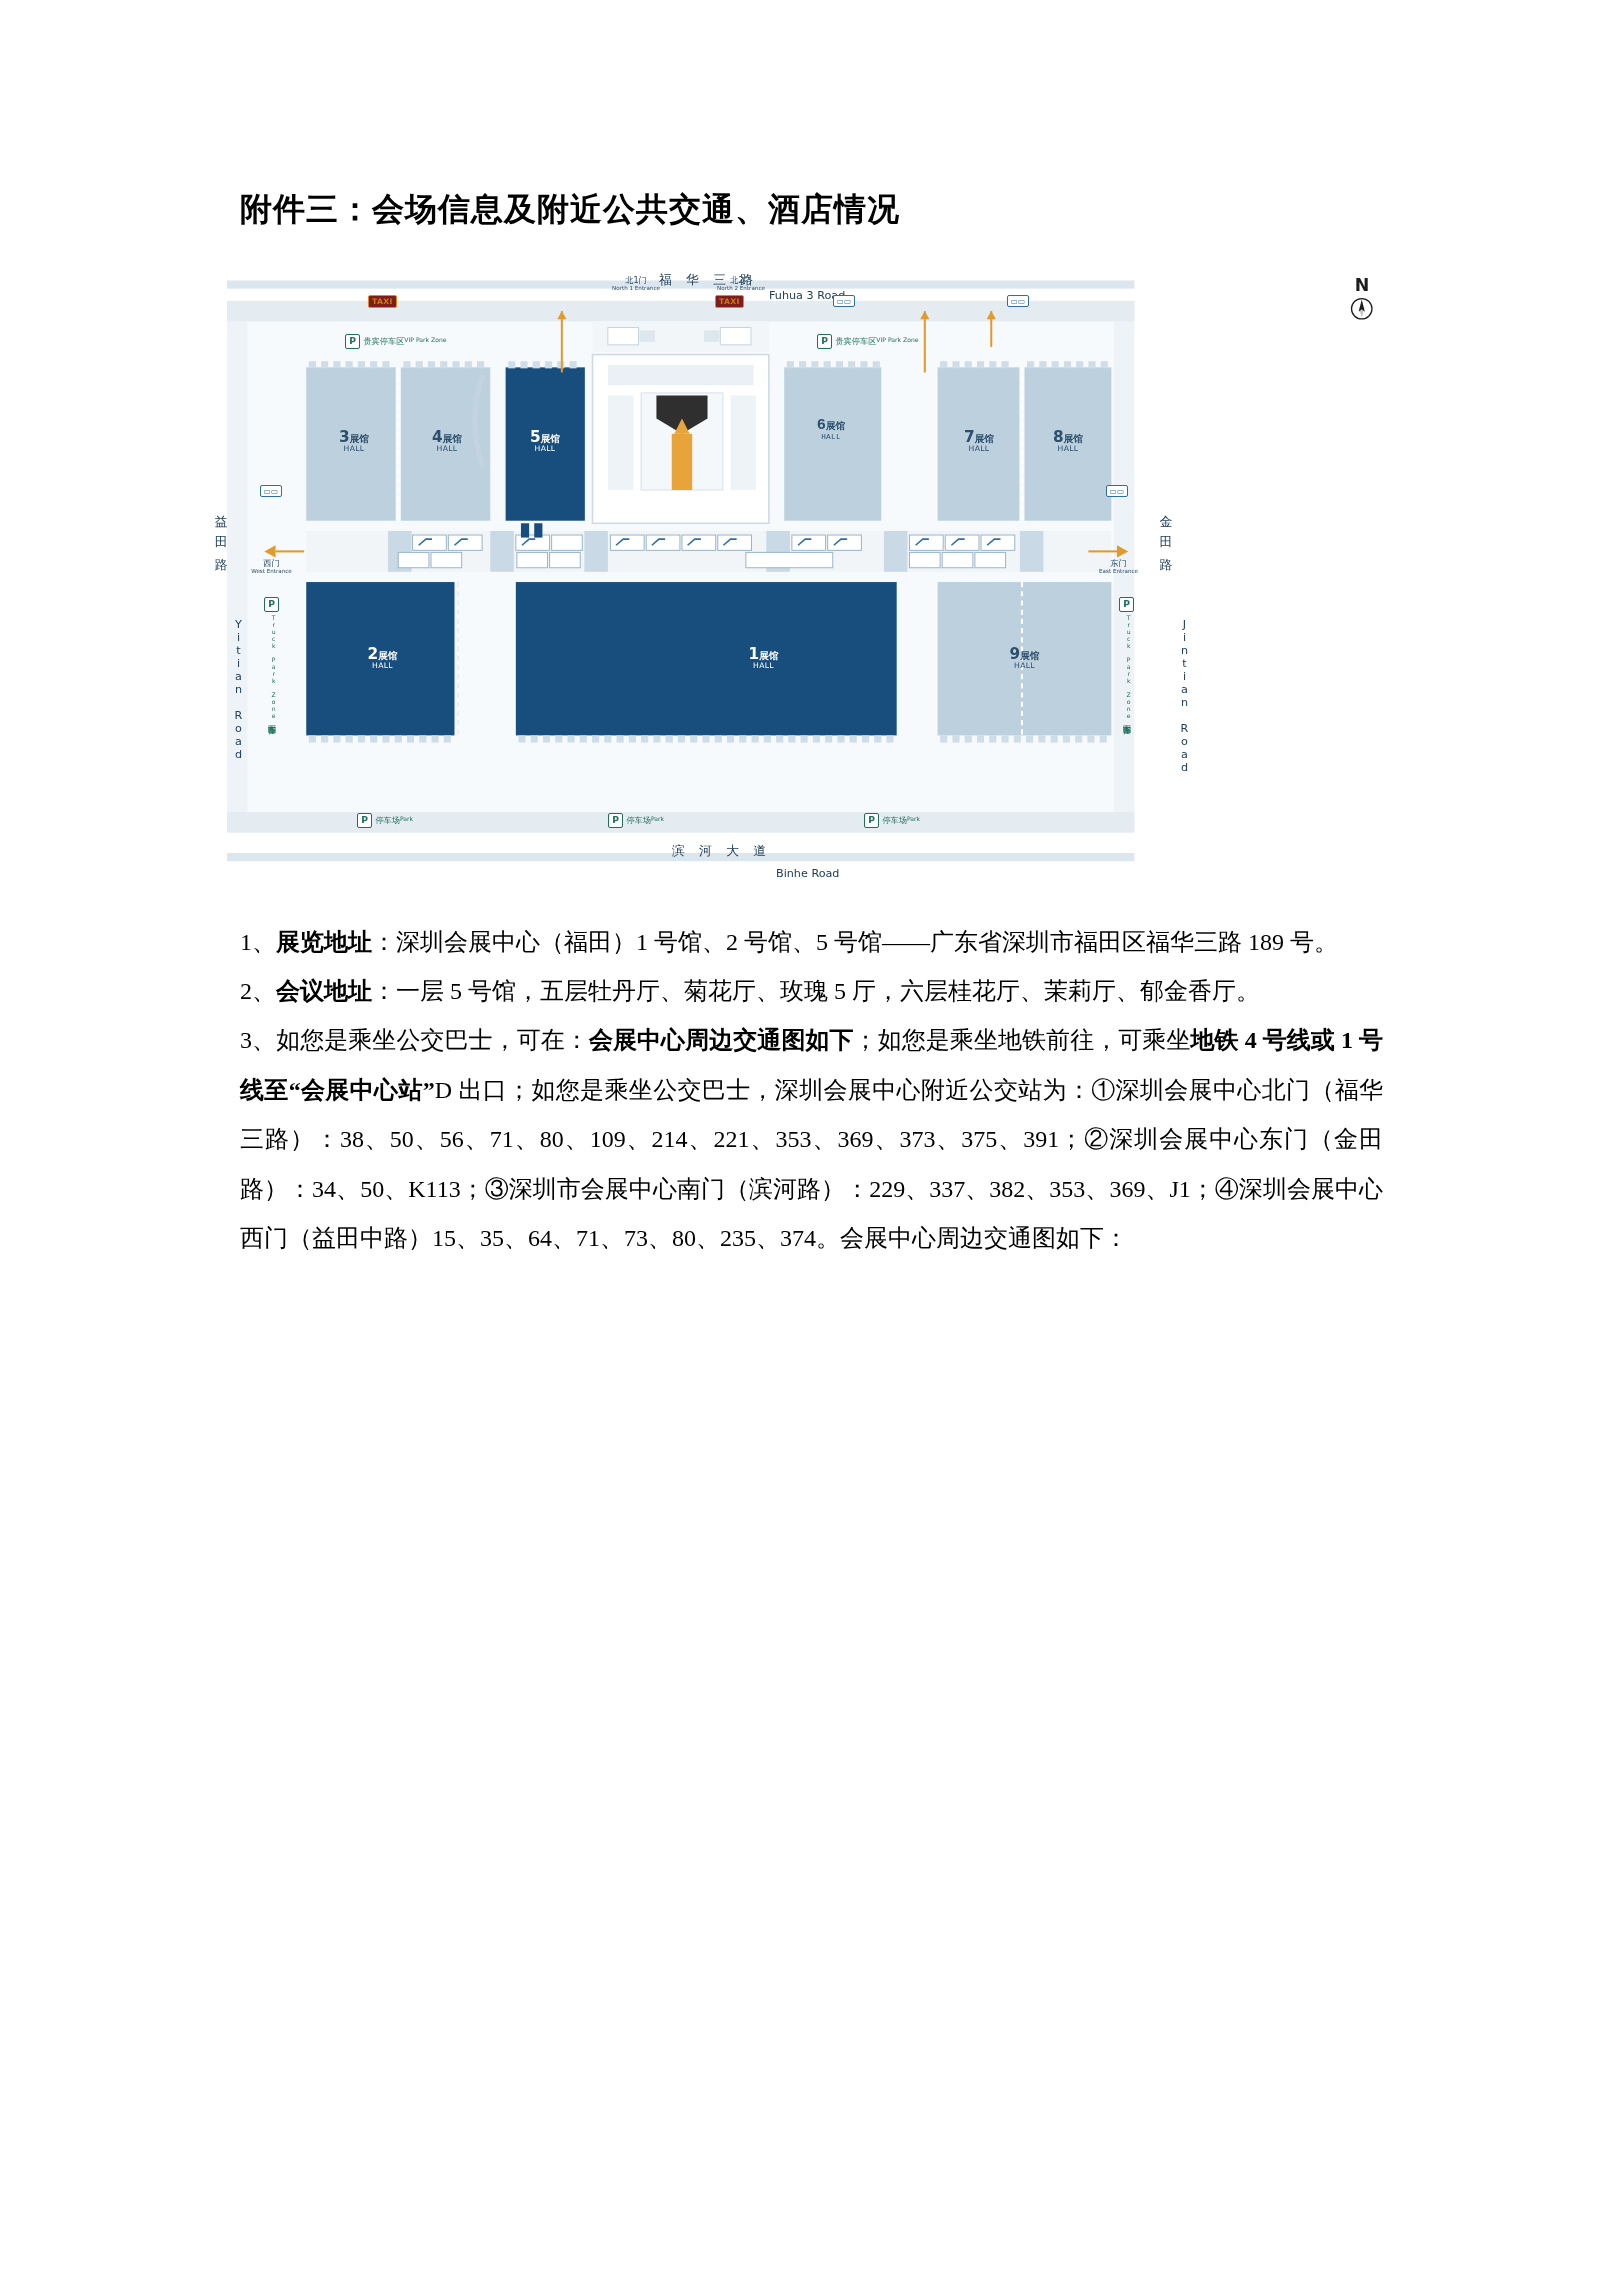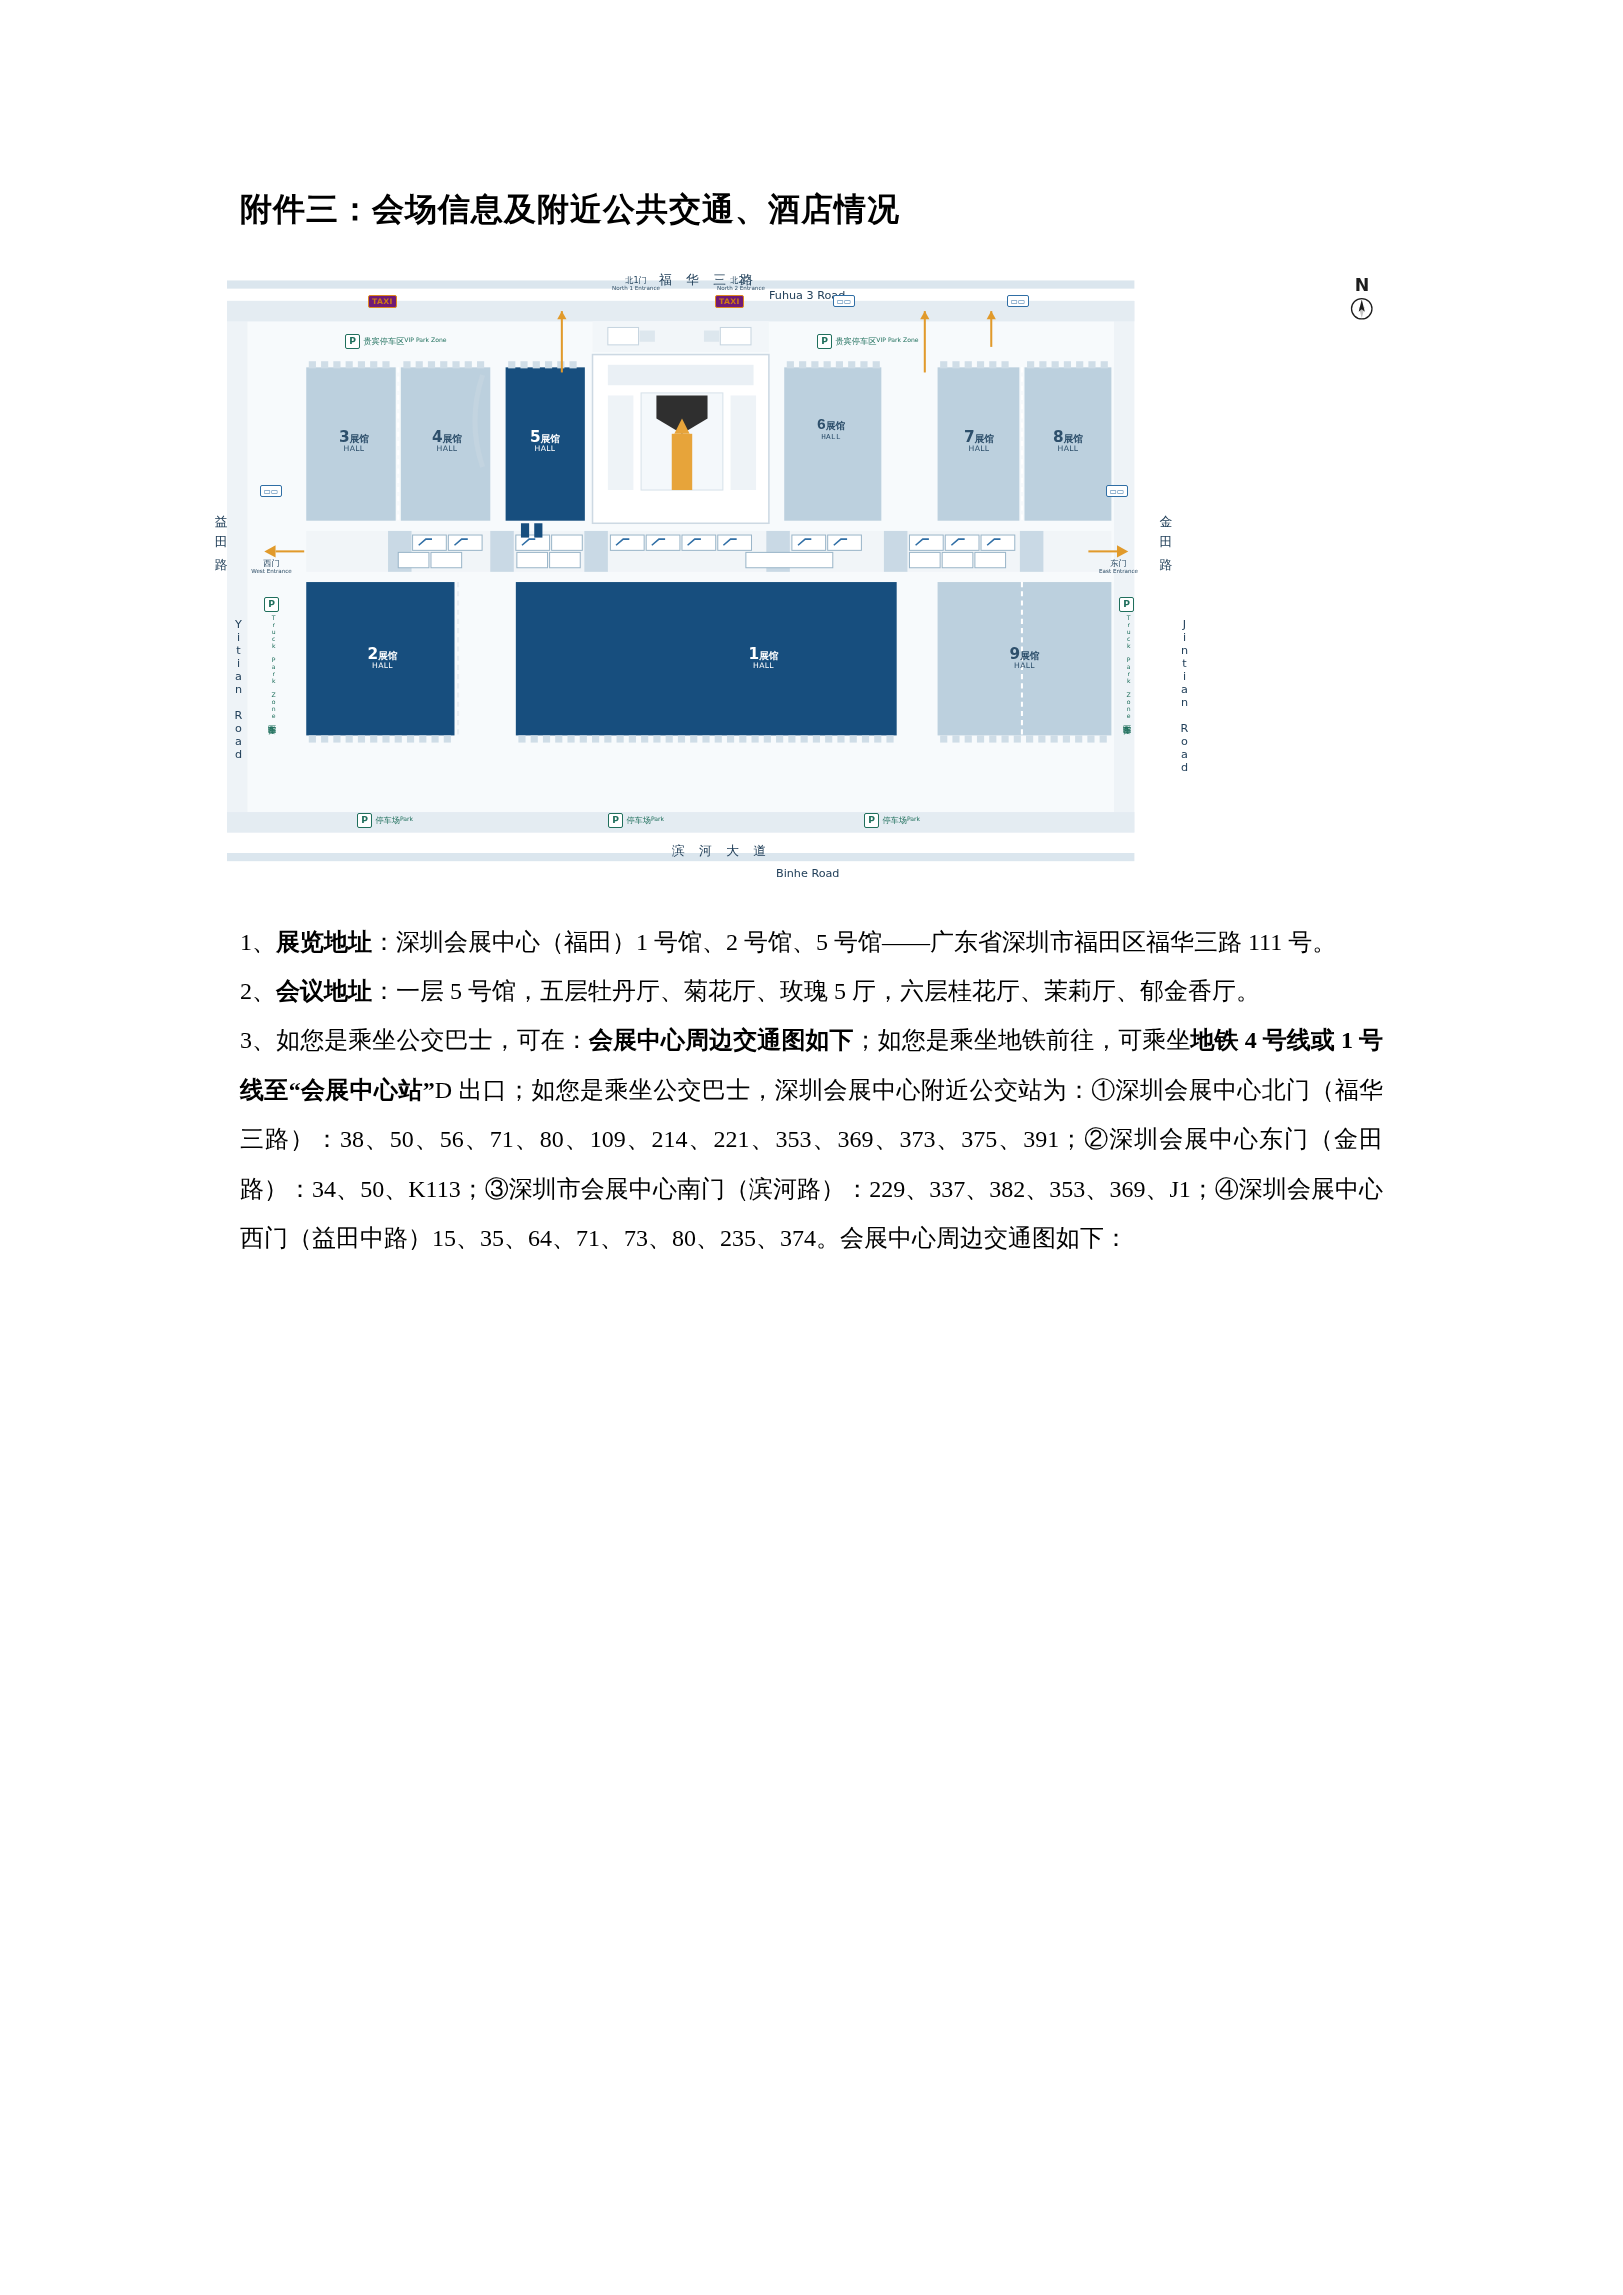--- a/index.html
+++ b/index.html
@@ -122,21 +122,21 @@
   .park-chip.vertical .ptext {
     writing-mode: vertical-rl;
     text-orientation: upright;
     flex-direction: row;
   }
 
   .taxi-chip {
     position: absolute;
     border: 1px solid #e08a1e;
     color: #cf7b12;
-    background: #701a75;
+    background: #7f1d1d;
     border-radius: 2px;
     font-family: "DejaVu Sans", sans-serif;
     font-size: 7.7px;
     font-weight: bold;
     padding: 1px 3.1px;
     letter-spacing: 0.3px;
   }
   .bus-chip {
     position: absolute;
     border: 1px solid #2f6ea5;
@@ -561,19 +561,19 @@
       <div class="n">N</div>
       <svg class="needle" viewBox="0 0 46 46">
         <circle cx="23" cy="23" r="20" fill="none" stroke="#1d1d1d" stroke-width="2.5"></circle>
         <polygon points="23,5 29,29 23,24 17,29" fill="#1d1d1d"></polygon>
         <polygon points="23,41 17,19 23,24 29,19" fill="#1d1d1d" opacity="0.25"></polygon>
       </svg>
     </div>
   </div>
 
   <div class="body-text">
-    <p><span>1、</span><span class="bold">展览地址</span><span>：深圳会展中心（福田）1 号馆、2 号馆、5 号馆——广东省深圳市福田区福华三路 111 号。</span></p>
+    <p><span>1、</span><span class="bold">展览地址</span><span>：深圳会展中心（福田）1 号馆、2 号馆、5 号馆——广东省深圳市福田区福华三路 189 号。</span></p>
     <p><span>2、</span><span class="bold">会议地址</span><span>：一层 5 号馆，五层牡丹厅、菊花厅、玫瑰 5 厅，六层桂花厅、茉莉厅、郁金香厅。</span></p>
     <p><span>3、</span><span>如您是乘坐公交巴士，可在：</span><span class="bold">会展中心周边交通图如下</span><span>；如您是乘坐地铁前往，可乘坐</span><span class="bold">地铁 4 号线或 1 号线至“会展中心站”</span><span>D 出口</span><span>；如您是乘坐公交巴士，深圳会展中心附近公交站为：①深圳会展中心北门（福华三路）：38、50、56、71、80、109、214、221、353、369、373、375、391；②深圳会展中心东门（金田路）：34、50、K113；③深圳市会展中心南门（滨河路）：229、337、382、353、369、J1；④深圳会展中心西门（益田中路）15、35、64、71、73、80、235、374。会展中心周边交通图如下：</span></p>
   </div>
 
 </div>
 
 
 </body></html>

